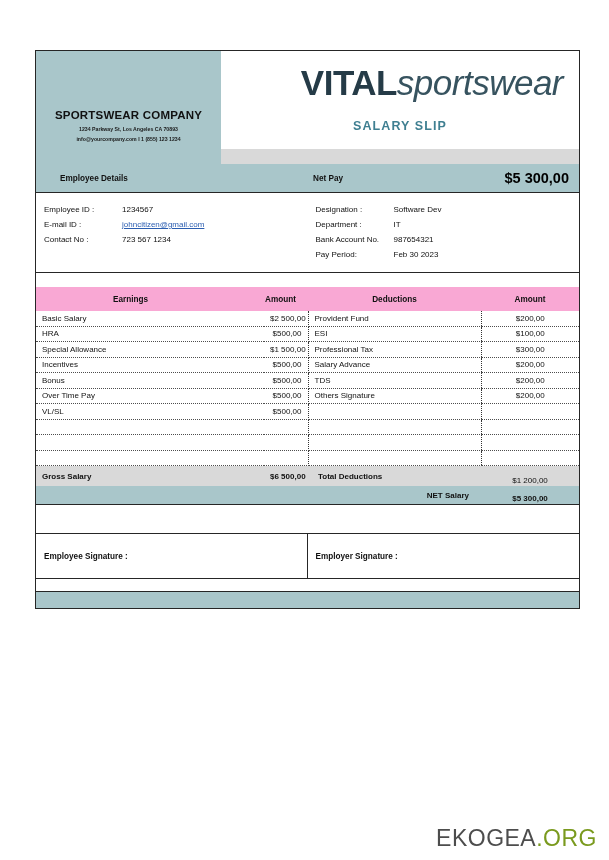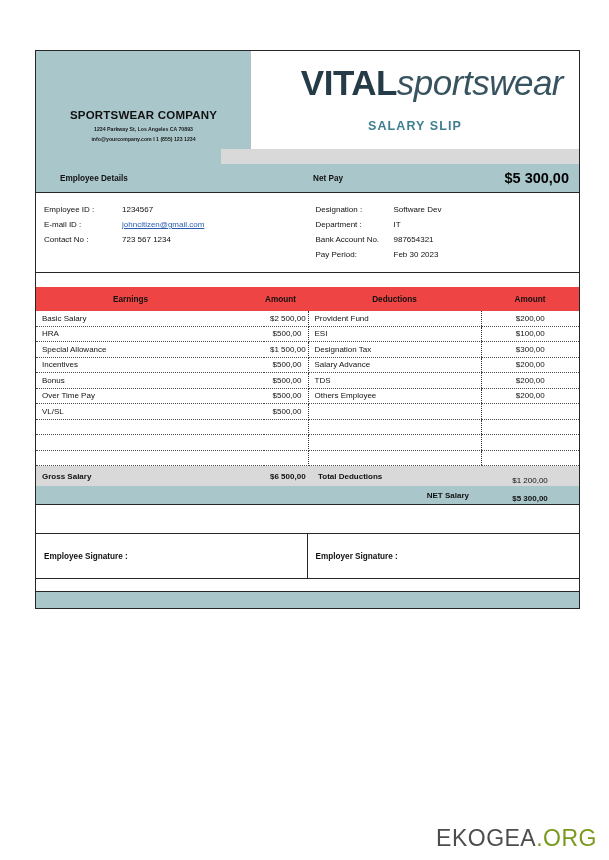--- a/index.html
+++ b/index.html
@@ -29,21 +29,20 @@
 
   
   .header {
     display: flex;
     height: 98px;
   }
   .header-left {
     width: 185px;
     background: #a9c6ca;
     position: relative;
-    padding-left: 30px;
   }
   .company-name {
     position: absolute;
     left: 50%;
     transform: translateX(-50%);
     bottom: 28px;
     white-space: nowrap;
     font-size: 11.5px;
     font-weight: bold;
     letter-spacing: 0.2px;
@@ -182,21 +181,21 @@
     border-collapse: collapse;
     table-layout: fixed;
     font-size: 8px;
   }
   table.main col.c1 { width: 228px; }
   table.main col.c2 { width: 44px; }
   table.main col.c3 { width: 173px; }
   table.main col.c4 { width: 98px; }
 
   table.main th {
-    background: #ef4444;
+    background: #f9a8d4;
     height: 22px;
     font-size: 8.2px;
     font-weight: bold;
     color: #111;
     border: none;
   }
   th.th-earn { text-align: center; padding-right: 40px; }
   th.th-amt1 { text-align: left; }
   th.th-ded  { text-align: center; }
   th.th-amt2 { text-align: center; }
@@ -373,39 +372,39 @@
         </tr>
         <tr>
           <td class="name-e">HRA</td>
           <td class="amt-e">$500,00</td>
           <td class="name-d">ESI</td>
           <td class="amt-d">$100,00</td>
         </tr>
         <tr>
           <td class="name-e">Special Allowance</td>
           <td class="amt-e">$1 500,00</td>
-          <td class="name-d">Designation Tax</td>
+          <td class="name-d">Professional Tax</td>
           <td class="amt-d">$300,00</td>
         </tr>
         <tr>
           <td class="name-e">Incentives</td>
           <td class="amt-e">$500,00</td>
           <td class="name-d">Salary Advance</td>
           <td class="amt-d">$200,00</td>
         </tr>
         <tr>
           <td class="name-e">Bonus</td>
           <td class="amt-e">$500,00</td>
           <td class="name-d">TDS</td>
           <td class="amt-d">$200,00</td>
         </tr>
         <tr>
           <td class="name-e">Over Time Pay</td>
           <td class="amt-e">$500,00</td>
-          <td class="name-d">Others Employee</td>
+          <td class="name-d">Others Signature</td>
           <td class="amt-d">$200,00</td>
         </tr>
         <tr>
           <td class="name-e">VL/SL</td>
           <td class="amt-e">$500,00</td>
           <td class="name-d"></td>
           <td class="amt-d"></td>
         </tr>
         <tr class="blank">
           <td class="name-e"></td>

